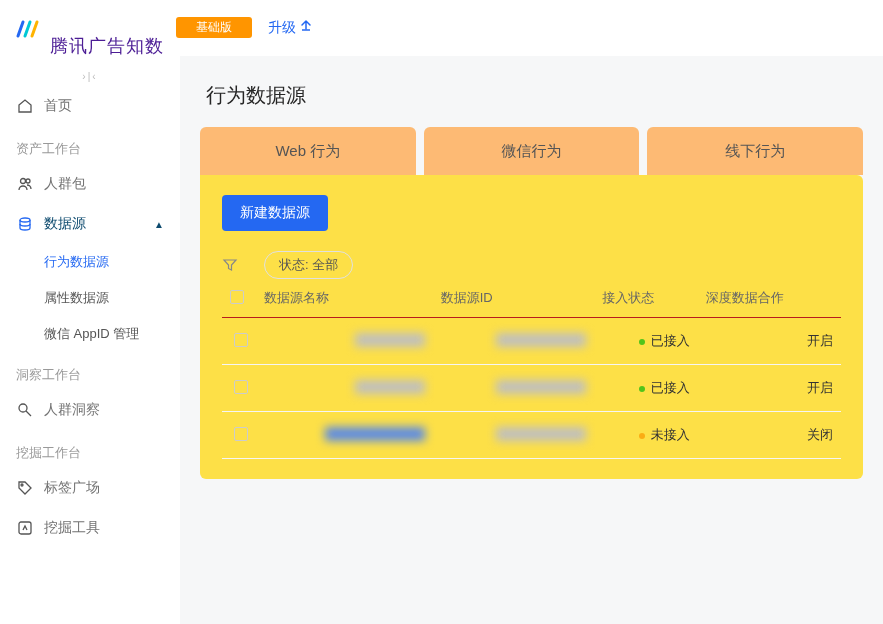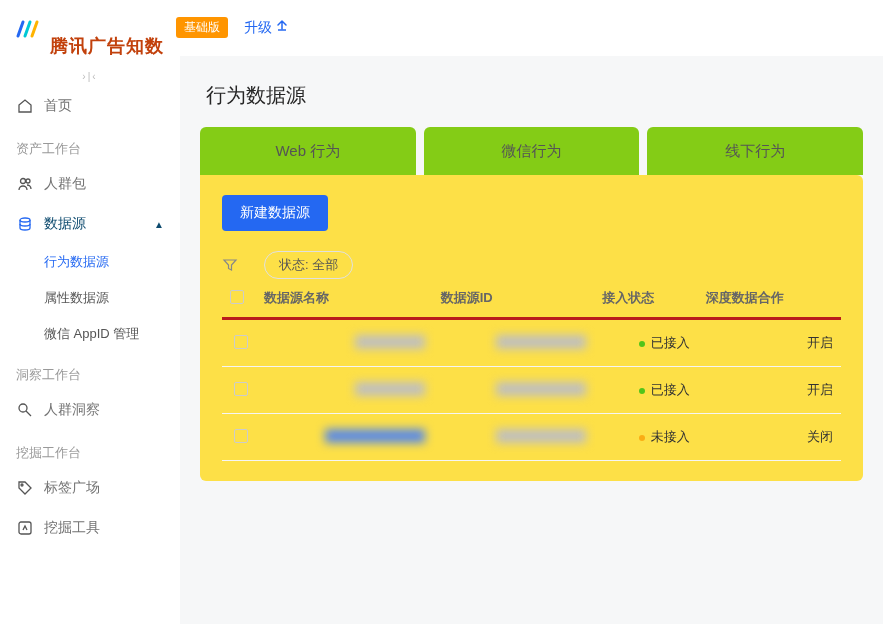--- a/index.html
+++ b/index.html
@@ -1,44 +1,44 @@
 <!DOCTYPE html>
 <html><head>
 <meta charset="utf-8">
 <style>
   * { box-sizing: border-box; margin: 0; padding: 0; }
   body { font-family: -apple-system, "PingFang SC", "Microsoft YaHei", sans-serif; font-size: 14px; color: #333; background: #fff; width: 883px; height: 624px; overflow: hidden; }
   .header { height: 56px; display: flex; align-items: center; padding: 0 16px; border-bottom: 1px solid transparent; }
   .logo-icon { width: 24px; height: 24px; display: flex; align-items: center; }
-  .logo-text { font-size: 18px; font-weight: 700; color: #c2410c; margin-left: 10px; letter-spacing: 1px; margin-top: 36px; }
-  .badge { background: #ff9500; color: #fff; font-size: 12px; padding: 2px 8px; border-radius: 3px; margin-left: 12px; }
+  .logo-text { font-size: 18px; font-weight: 400; color: #4c1d95; margin-left: 10px; letter-spacing: 1px; margin-top: 36px; }
+  .badge { background: #ff9500; color: #fff; font-size: 12px; padding: 2px 20px; border-radius: 3px; margin-left: 12px; }
   .upgrade { color: #2468f2; font-size: 14px; margin-left: 16px; display: flex; align-items: flex-start; cursor: pointer; }
   .upgrade svg { margin-left: 4px; }
   .layout { display: flex; height: calc(100% - 56px); }
   .sidebar { width: 180px; padding: 10px 0 0 0; background: #fff; flex-shrink: 0; }
   .collapse { height: 20px; display: flex; justify-content: center; align-items: center; color: #bbb; font-size: 10px; letter-spacing: 2px; cursor: pointer; }
   .side-item { display: flex; align-items: center; height: 40px; padding: 0 16px; color: #737373; cursor: pointer; }
   .side-item.active { color: #0c4a6e; }
   .side-item .ic { width: 18px; height: 18px; margin-right: 10px; display:flex; align-items:center; justify-content:center; }
   .side-item .arrow { margin-left: auto; font-size: 10px; }
   .side-section { color: #999; font-size: 13px; padding: 14px 16px 6px; }
   .side-sub { padding-left: 44px; height: 36px; display: flex; align-items: center; color: #555; cursor: pointer; font-size: 13px; }
   .side-sub.active { color: #2468f2; }
   .main { flex: 1; background: #f6f7f8; padding: 18px 20px; overflow: hidden; }
   .page-title { font-size: 20px; font-weight: 500; color: #262626; margin: 8px 0 18px 6px; }
   .tabs { display: flex; gap: 8px; }
-  .tab { flex: 1; background: #84cc16; height: 48px; display: flex; align-items: center; justify-content: center; color: #555; font-size: 15px; border-radius: 6px 6px 0 0; cursor: pointer; }
+  .tab { flex: 1; background: #fdba74; height: 48px; display: flex; align-items: center; justify-content: center; color: #555; font-size: 15px; border-radius: 6px 6px 0 0; cursor: pointer; }
   .tab.active { background: #fff; font-weight: 700; color: #1a1a1a; }
   .panel { background: #fde047; border-radius: 0 6px 6px 6px; padding: 20px 22px; }
   .btn-primary { background: #2468f2; color: #fff; border: none; padding: 9px 18px; border-radius: 4px; font-size: 14px; cursor: pointer; }
   .filter-row { display: flex; align-items: center; gap: 26px; margin: 20px 0 0; }
   .filter-chip { border: 1px solid #e0e0e0; border-radius: 16px; padding: 4px 14px; font-size: 13px; color: #555; cursor: pointer; }
   .funnel { color: #888; cursor: pointer; display:flex; }
   table { width: 100%; border-collapse: collapse; }
-  th { text-align: left; font-weight: 700; color: #666; font-size: 13px; padding: 10px 8px; border-bottom: 3px solid #b91c1c; }
+  th { text-align: left; font-weight: 400; color: #666; font-size: 13px; padding: 10px 8px; border-bottom: 1px solid #b91c1c; }
   td { padding: 14px 8px; border-bottom: 1px solid #f5f5f5; font-size: 13px; color: #333; text-align: right; }
   .chk { width: 14px; height: 14px; border: 1px solid #ccc; border-radius: 2px; display: inline-block; cursor: pointer; }
   .dot { width: 6px; height: 6px; border-radius: 50%; display: inline-block; margin-right: 6px; vertical-align: middle; }
   .dot.green { background: #52c41a; }
   .dot.orange { background: #faad14; }
   .blur { filter: blur(5px); display:inline-block; }
   .blur.gray { background: #bfbfbf; width: 70px; height: 14px; }
   .blur.blue { background: #5a8ae6; width: 100px; height: 14px; }
   .blur.id { background: #bfbfbf; width: 90px; height: 14px; }
 </style>

